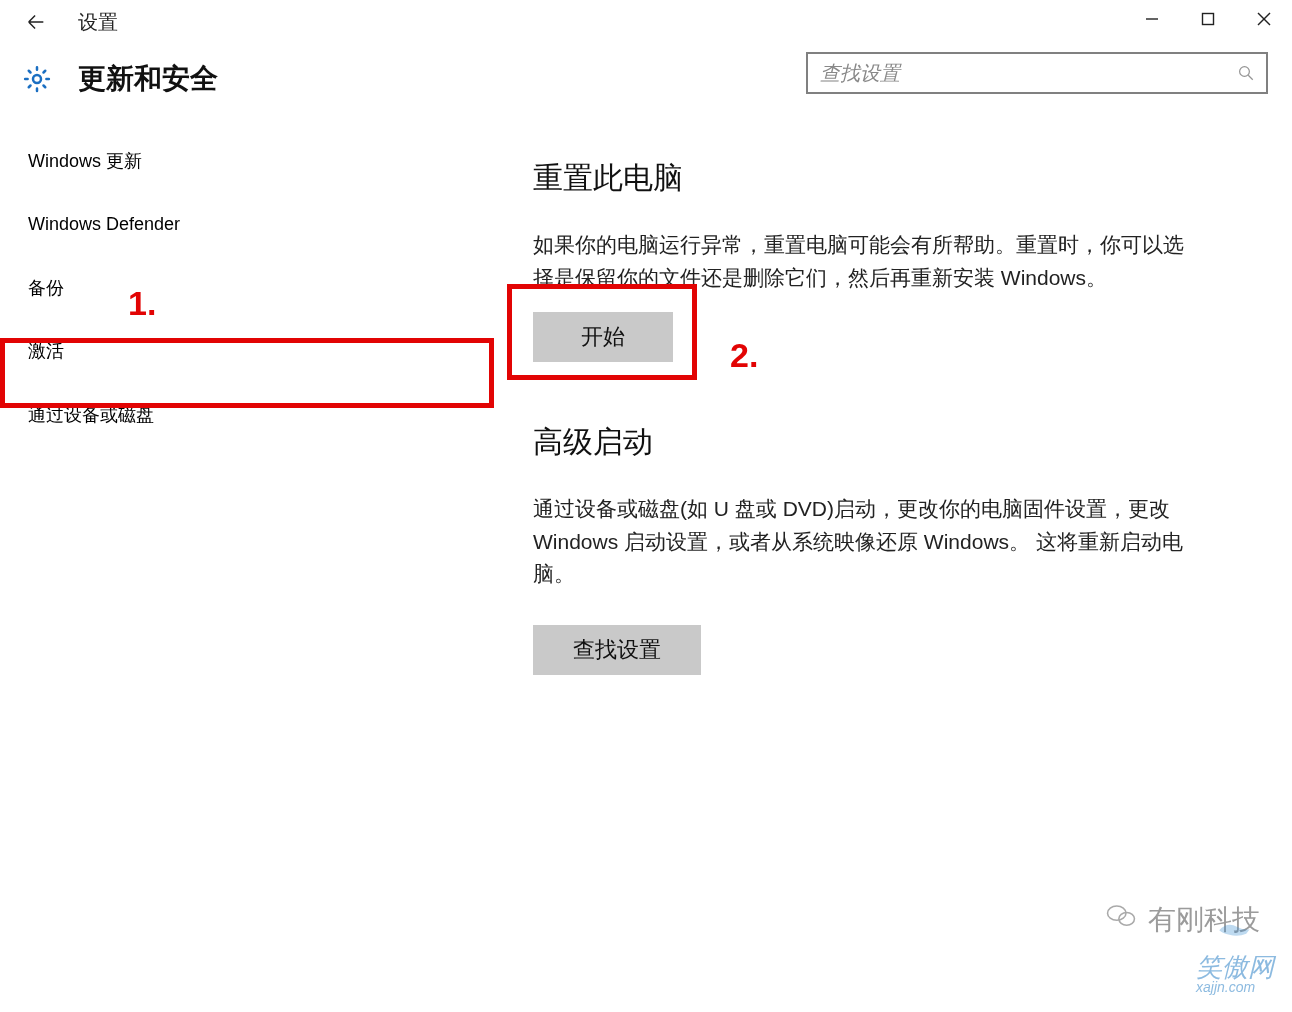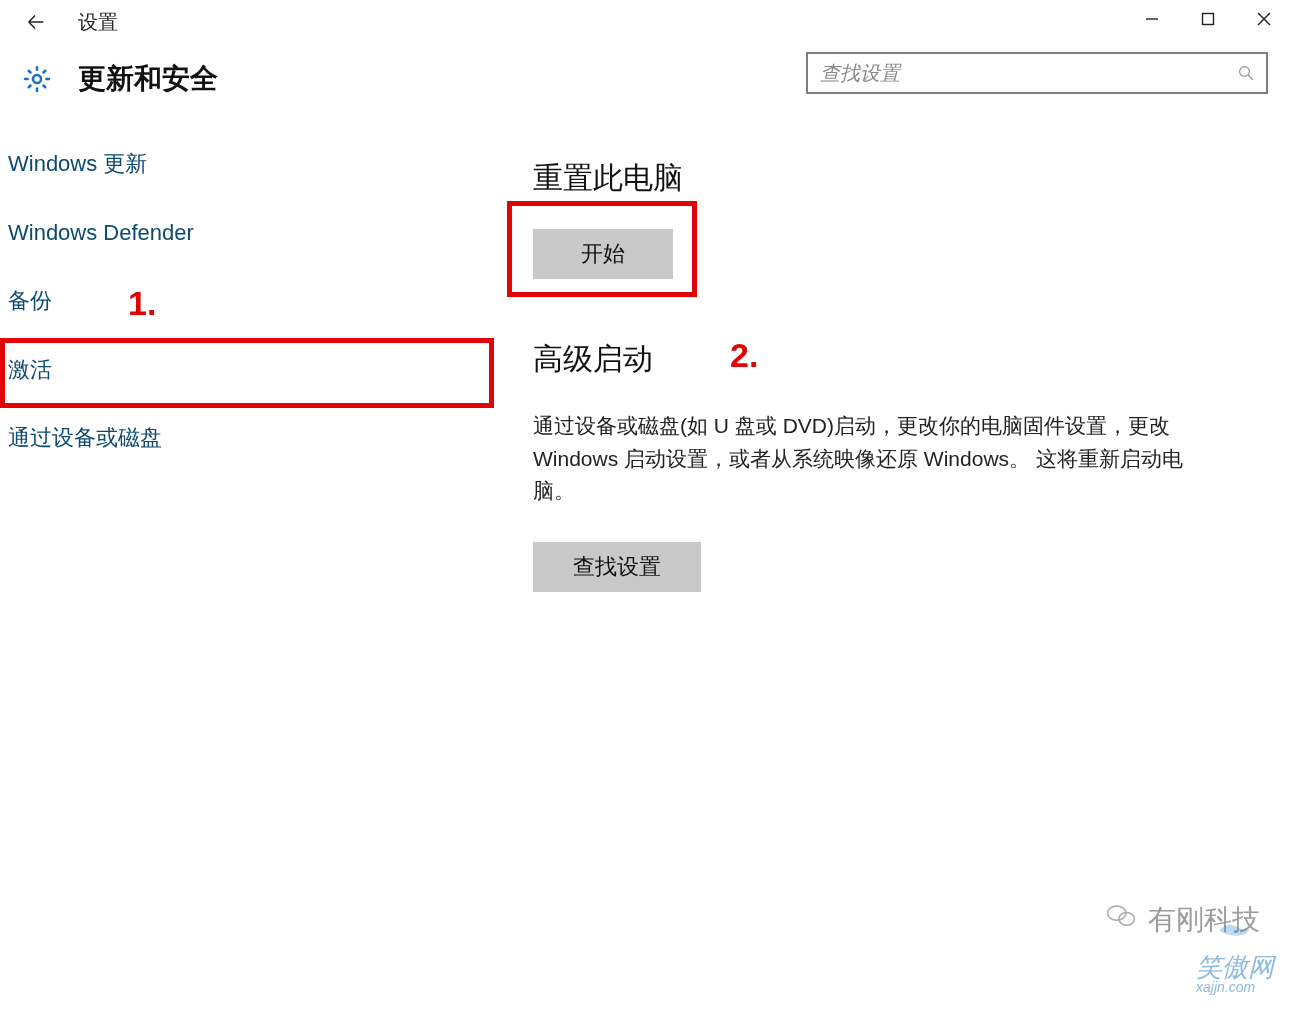--- a/index.html
+++ b/index.html
@@ -100,23 +100,23 @@
     height: calc(100% - 120px);
   }
 
   
   .sidebar {
     width: 495px;
     border-right: none;
     padding-top: 8px;
   }
   .side-item {
-    padding: 20px 0 20px 8px;
-    font-size: 22px;
-    color: #0c4a6e;
+    padding: 20px 0 20px 28px;
+    font-size: 18px;
+    color: #000000;
     cursor: pointer;
     line-height: 1.3;
     position: relative;
   }
   .side-item.selected {
     background: #7bb3e3;
     box-sizing: border-box;
   }
   
   .red-box-1 {
@@ -275,20 +275,21 @@
   <div class="sidebar">
     <div class="side-item"><span>Windows 更新</span></div>
     <div class="side-item"><span>Windows Defender</span></div>
     <div class="side-item"><span>备份</span></div>
     <div class="side-item"><span>激活</span></div>
     <div class="side-item"><span>通过设备或磁盘</span></div>
   </div>
 
   <div class="main">
     <h2>重置此电脑</h2>
+    <p>如果你的电脑运行异常，重置电脑可能会有所帮助。重置时，你可以选择是保留你的文件还是删除它们，然后再重新安装 Windows。</p>
     <div class="action-row">
       <button class="gray-btn">开始</button>
       <div class="red-box-2"></div>
     </div>
 
     <div class="section2">
       <h2>高级启动</h2>
       <p>通过设备或磁盘(如 U 盘或 DVD)启动，更改你的电脑固件设置，更改 Windows 启动设置，或者从系统映像还原 Windows。 这将重新启动电脑。</p>
       <button class="gray-btn">查找设置</button>
     </div>

